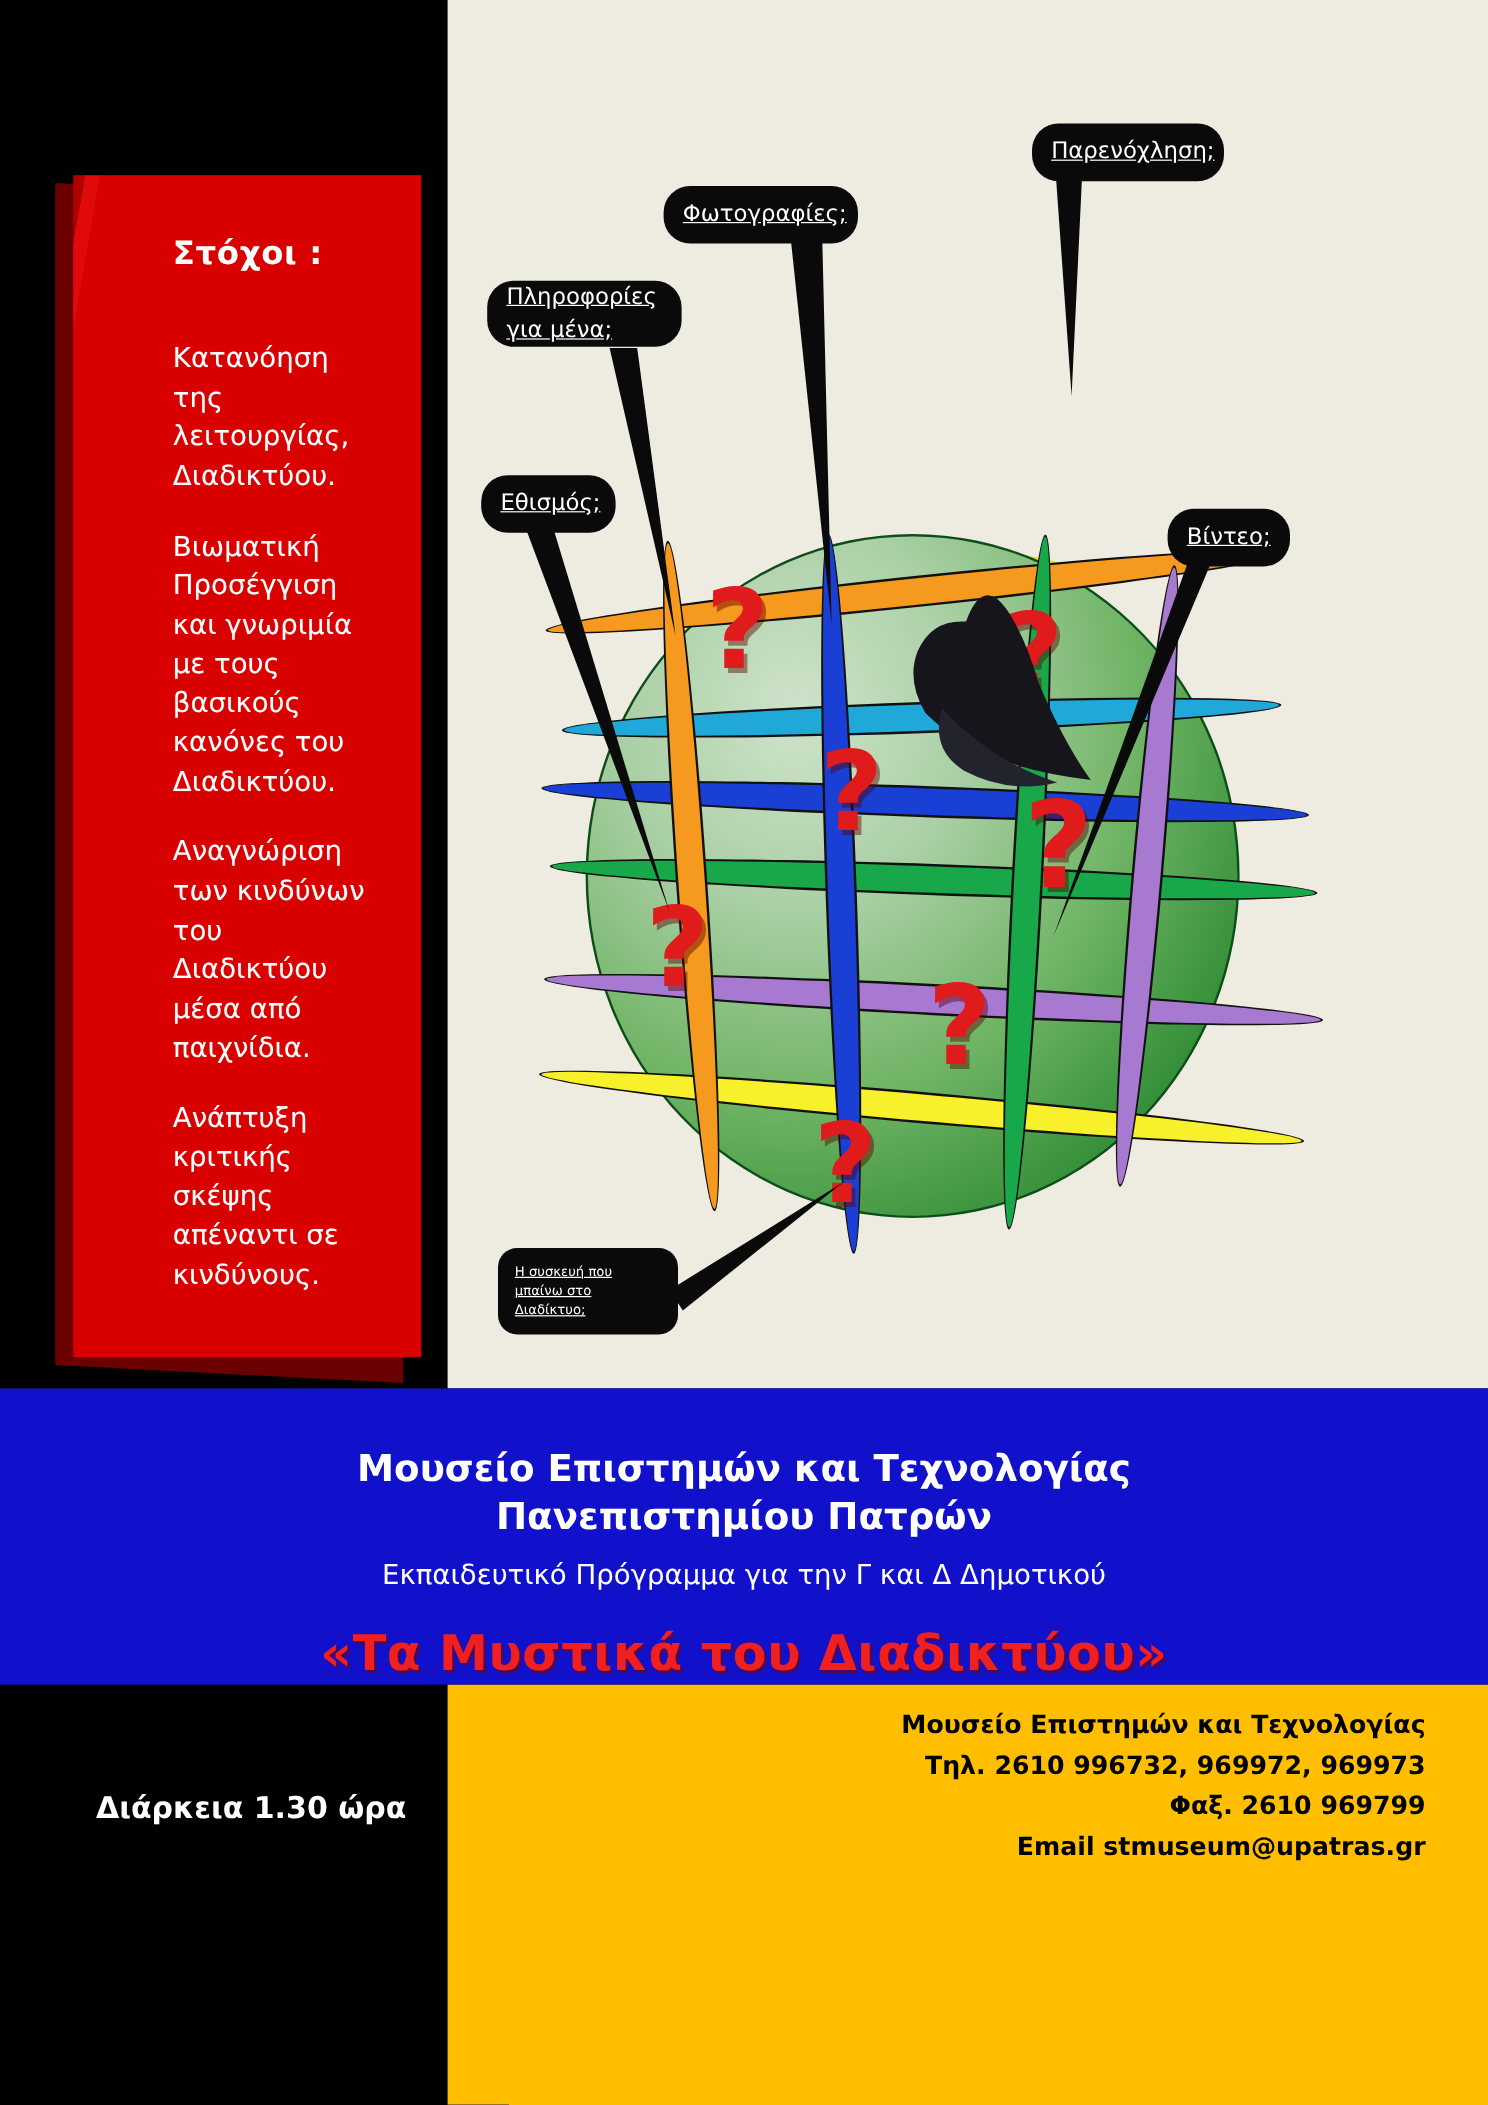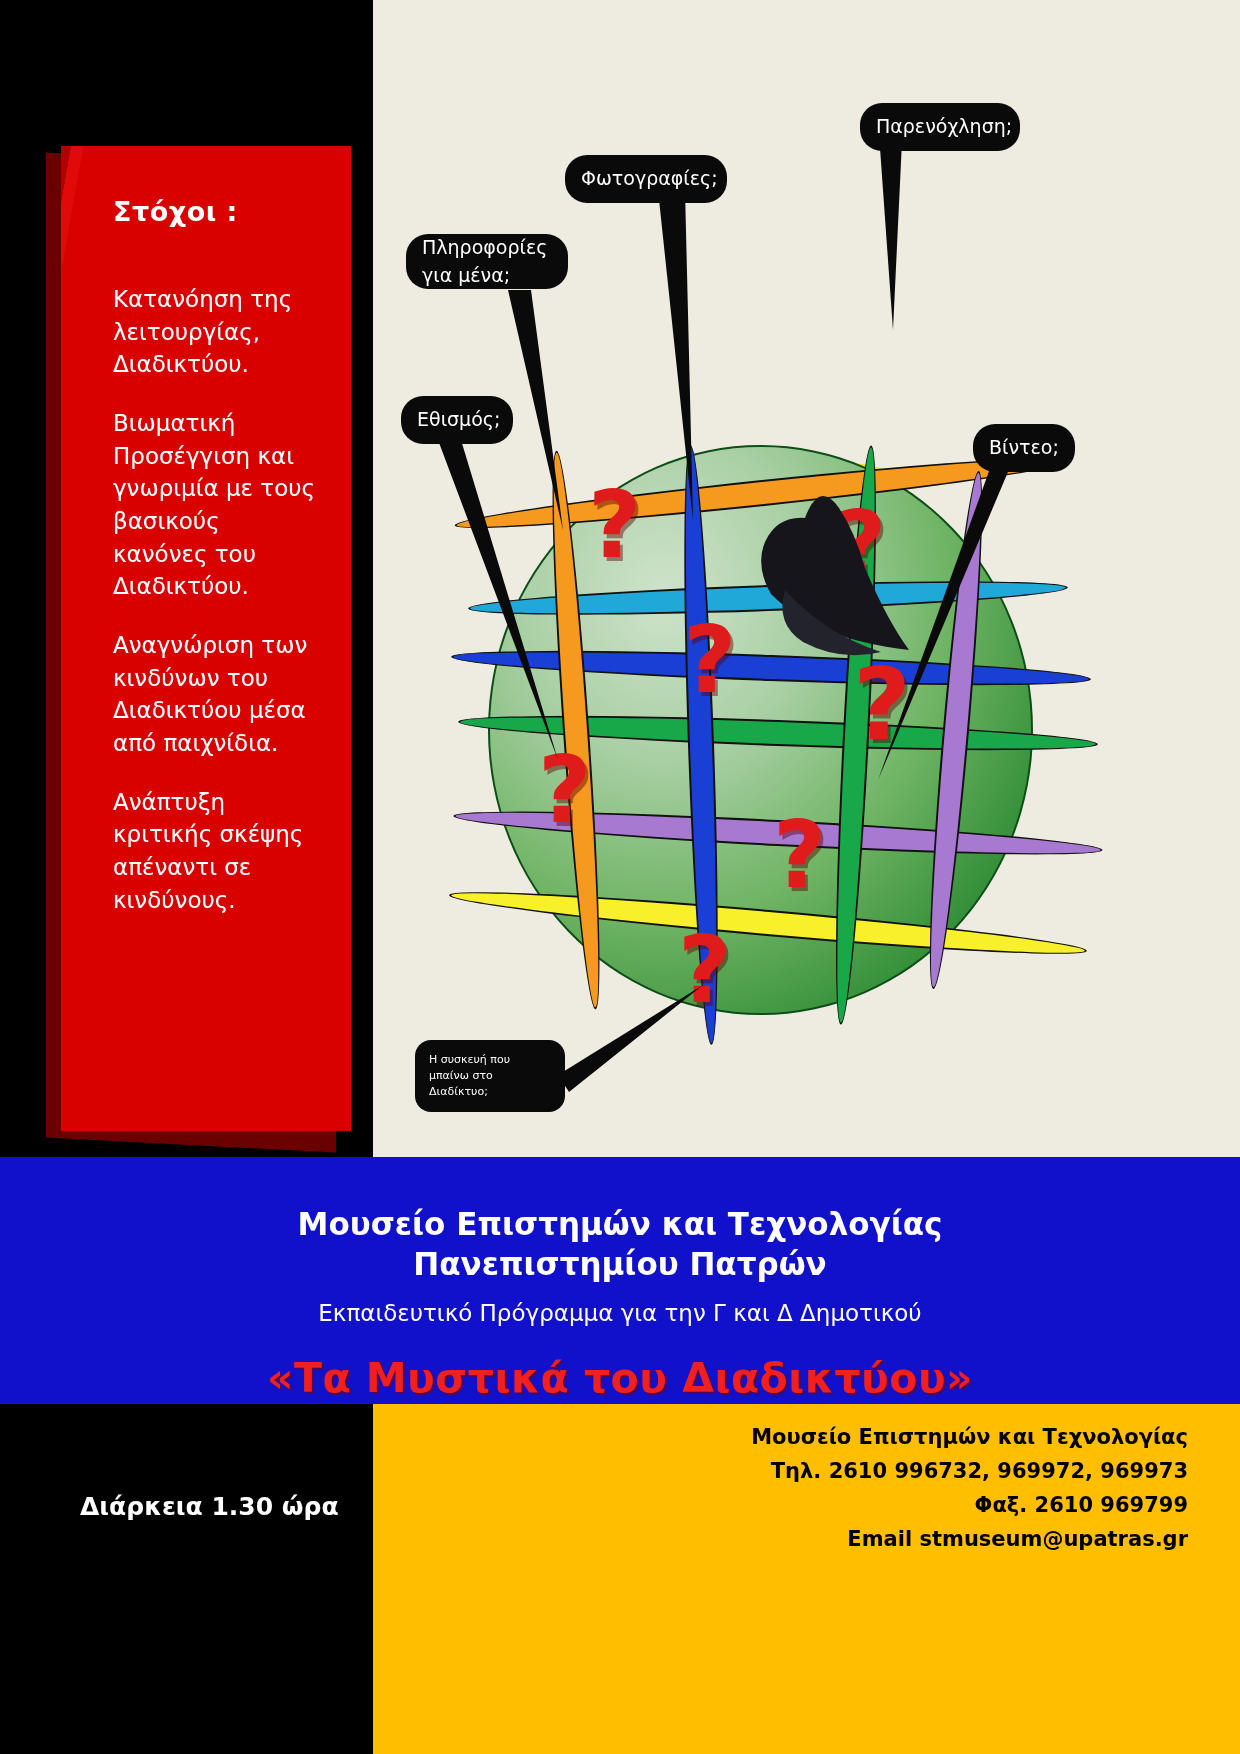--- a/index.html
+++ b/index.html
@@ -31,21 +31,21 @@
     width: 290px; height: 985px;
     background: #6b0000;
     transform: skewY(3deg);
   }
   #red-panel {
     position: absolute;
     left: 61px; top: 146px;
     width: 290px; height: 985px;
     background: #e00000;
     background: linear-gradient(100deg, #b00000 0 10px, #e10a0a 10px 22px, #d90000 22px 100%);
-    padding: 50px 30px 20px 52px;
+    padding: 50px 30px 20px 83px;
     color: #fff;
   }
   #red-panel .goals-title {
     font-size: 27px; font-weight: bold;
     letter-spacing: .5px;
     margin-bottom: 56px;
   }
   #red-panel .goal {
     font-size: 23px;
     line-height: 1.42;
@@ -97,20 +97,21 @@
   .bubble {
     position: absolute;
     background: #0a0a0a;
     color: #fff;
     border-radius: 22px;
     padding: 10px 16px;
     font-size: 19px;
     line-height: 1.45;
     white-space: pre-line;
     z-index: 40;
+    text-decoration: underline;
   }
 
   
   #banner {
     position: absolute;
     left: 0; top: 1157px;
     width: 1240px; height: 247px;
     background: #1111cc;
     text-align: center;
     color: #fff;
@@ -211,21 +212,21 @@
     <svg width="867" height="1157" style="position:absolute;left:0;top:0;z-index:30;">
       <polygon points="505,120 530,120 520,330" fill="#0a0a0a"></polygon>
       <polygon points="285,190 312,190 320,520" fill="#0a0a0a"></polygon>
       <polygon points="135,290 158,290 190,530" fill="#0a0a0a"></polygon>
       <polygon points="65,440 88,440 185,760" fill="#0a0a0a"></polygon>
       <polygon points="620,460 640,460 505,780" fill="#0a0a0a"></polygon>
       <polygon points="185,1075 196,1092 330,985" fill="#0a0a0a"></polygon>
     </svg>
 
     <div class="bubble" style="left:487px; top:103px;  width:160px;">Παρενόχληση;</div>
-    <div class="bubble" style="left:192px; top:155px;  width:162px;">Φωτογραφίες;</div>
+    <div class="bubble" style="left:180px; top:155px;  width:162px;">Φωτογραφίες;</div>
     <div class="bubble" style="left:33px;  top:234px;  width:162px; padding:0 16px;">Πληροφορίες
 για μένα;</div>
     <div class="bubble" style="left:28px;  top:396px;  width:112px;">Εθισμός;</div>
     <div class="bubble" style="left:600px; top:424px;  width:102px;">Βίντεο;</div>
     <div class="bubble" style="left:42px;  top:1040px; width:150px; font-size:11px; padding:12px 14px; border-radius:16px;">Η συσκευή που
 μπαίνω  στο
 Διαδίκτυο;</div>
   </div>
 
   <div id="red-shadow"></div>

